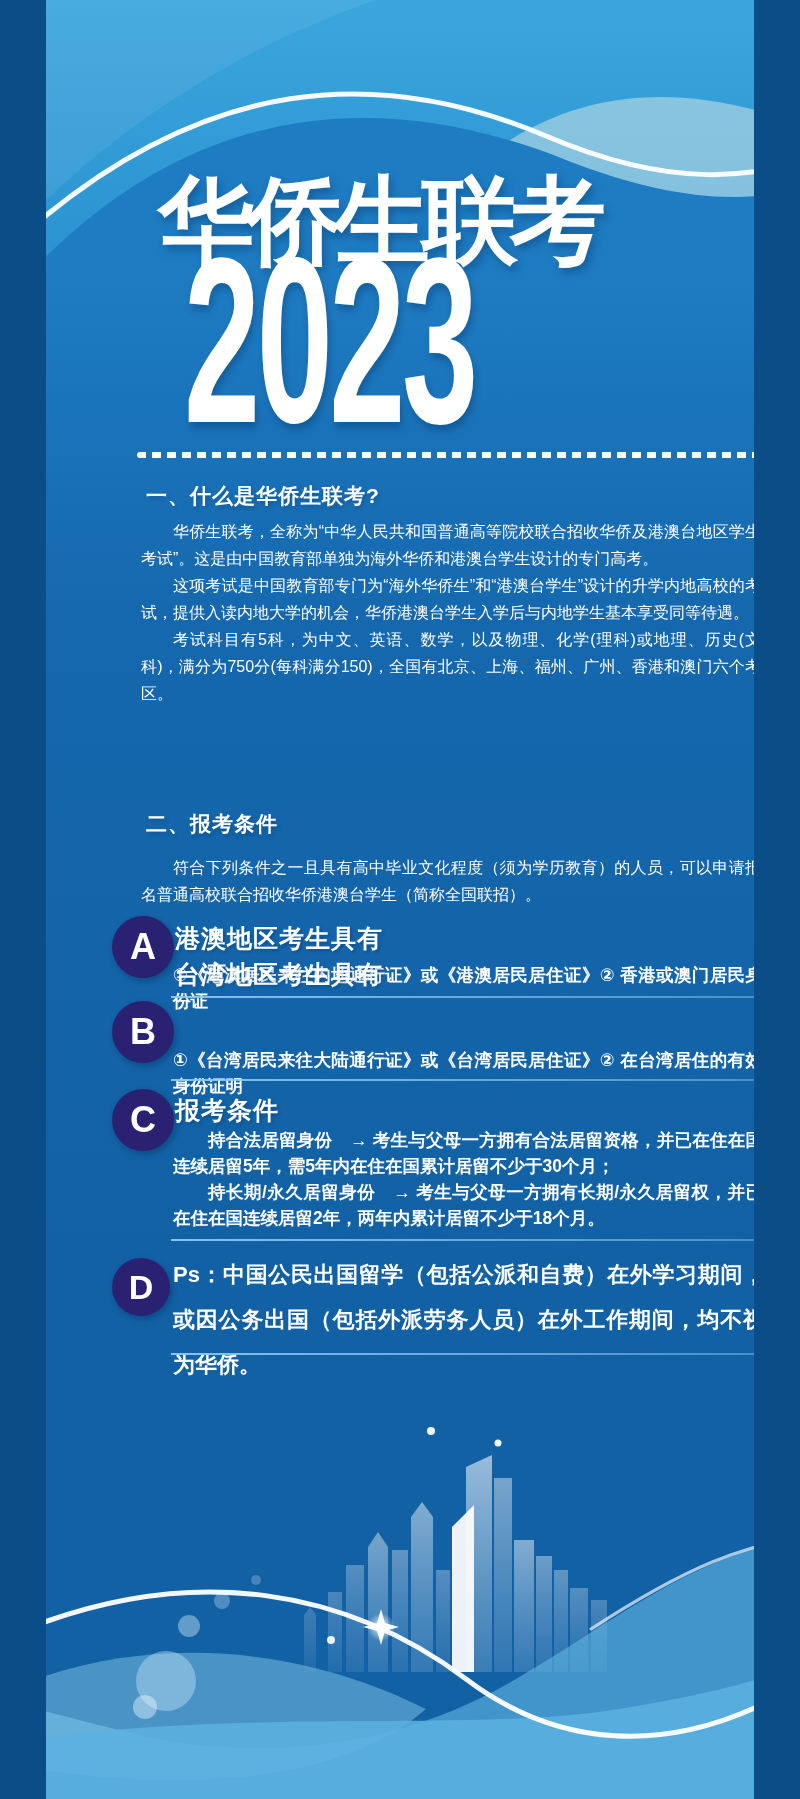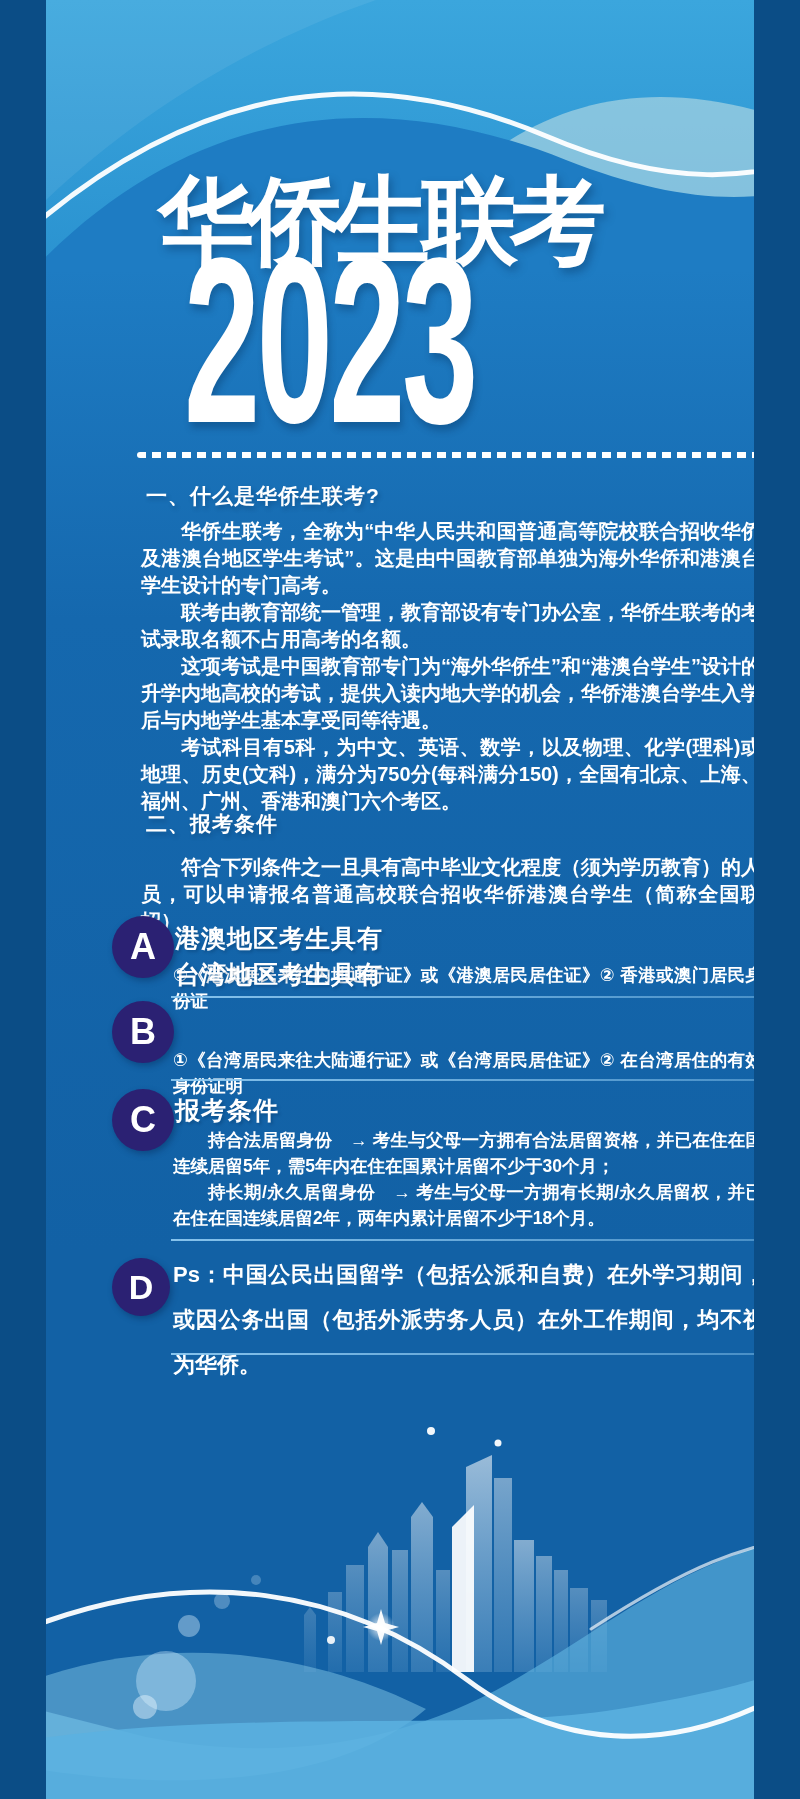--- a/index.html
+++ b/index.html
@@ -36,21 +36,21 @@
   .h-section{
     position:absolute;left:100px;
     font-size:21px;font-weight:900;letter-spacing:1px;
     text-shadow:2px 3px 4px rgba(0,40,80,.3);
     white-space:nowrap;
   }
   .h1{top:482px;}
   .h2{top:810px;}
   .body-block{
     position:absolute;left:95px;width:620px;
-    font-size:20px;font-weight:700;line-height:27px;
+    font-size:16px;font-weight:400;line-height:27px;
     text-align:justify;
   }
   .body-block p{margin:0;text-indent:2em;}
   .s1{top:518px;}
   .s2intro{top:854px;}
 
   .badge{
     position:absolute;left:66px;width:62px;height:62px;border-radius:50%;
     background:#2b2173;
     display:flex;align-items:center;justify-content:center;
@@ -99,21 +99,20 @@
     <path d="M-15,272 C150,98 340,88 520,160 C640,207 730,209 815,167 L815,292 L-15,292 Z" fill="#1e7cc3"></path>
   </svg>
 
   <div class="main-title">华侨生联考</div>
   <div class="year-title">2023</div>
   <div class="dashed-rule"></div>
 
   <div class="h-section h1">一、什么是华侨生联考?</div>
   <div class="body-block s1">
     <p>华侨生联考，全称为“中华人民共和国普通高等院校联合招收华侨及港澳台地区学生考试”。这是由中国教育部单独为海外华侨和港澳台学生设计的专门高考。</p>
-    <p>联考由教育部统一管理，教育部设有专门办公室，华侨生联考的考试录取名额不占用高考的名额。</p>
     <p>这项考试是中国教育部专门为“海外华侨生”和“港澳台学生”设计的升学内地高校的考试，提供入读内地大学的机会，华侨港澳台学生入学后与内地学生基本享受同等待遇。</p>
     <p>考试科目有5科，为中文、英语、数学，以及物理、化学(理科)或地理、历史(文科)，满分为750分(每科满分150)，全国有北京、上海、福州、广州、香港和澳门六个考区。</p>
   </div>
 
   <div class="h-section h2">二、报考条件</div>
   <div class="body-block s2intro">
     <p>符合下列条件之一且具有高中毕业文化程度（须为学历教育）的人员，可以申请报名普通高校联合招收华侨港澳台学生（简称全国联招）。</p>
   </div>
 
   <div class="badge" style="top:916px;">A</div>

